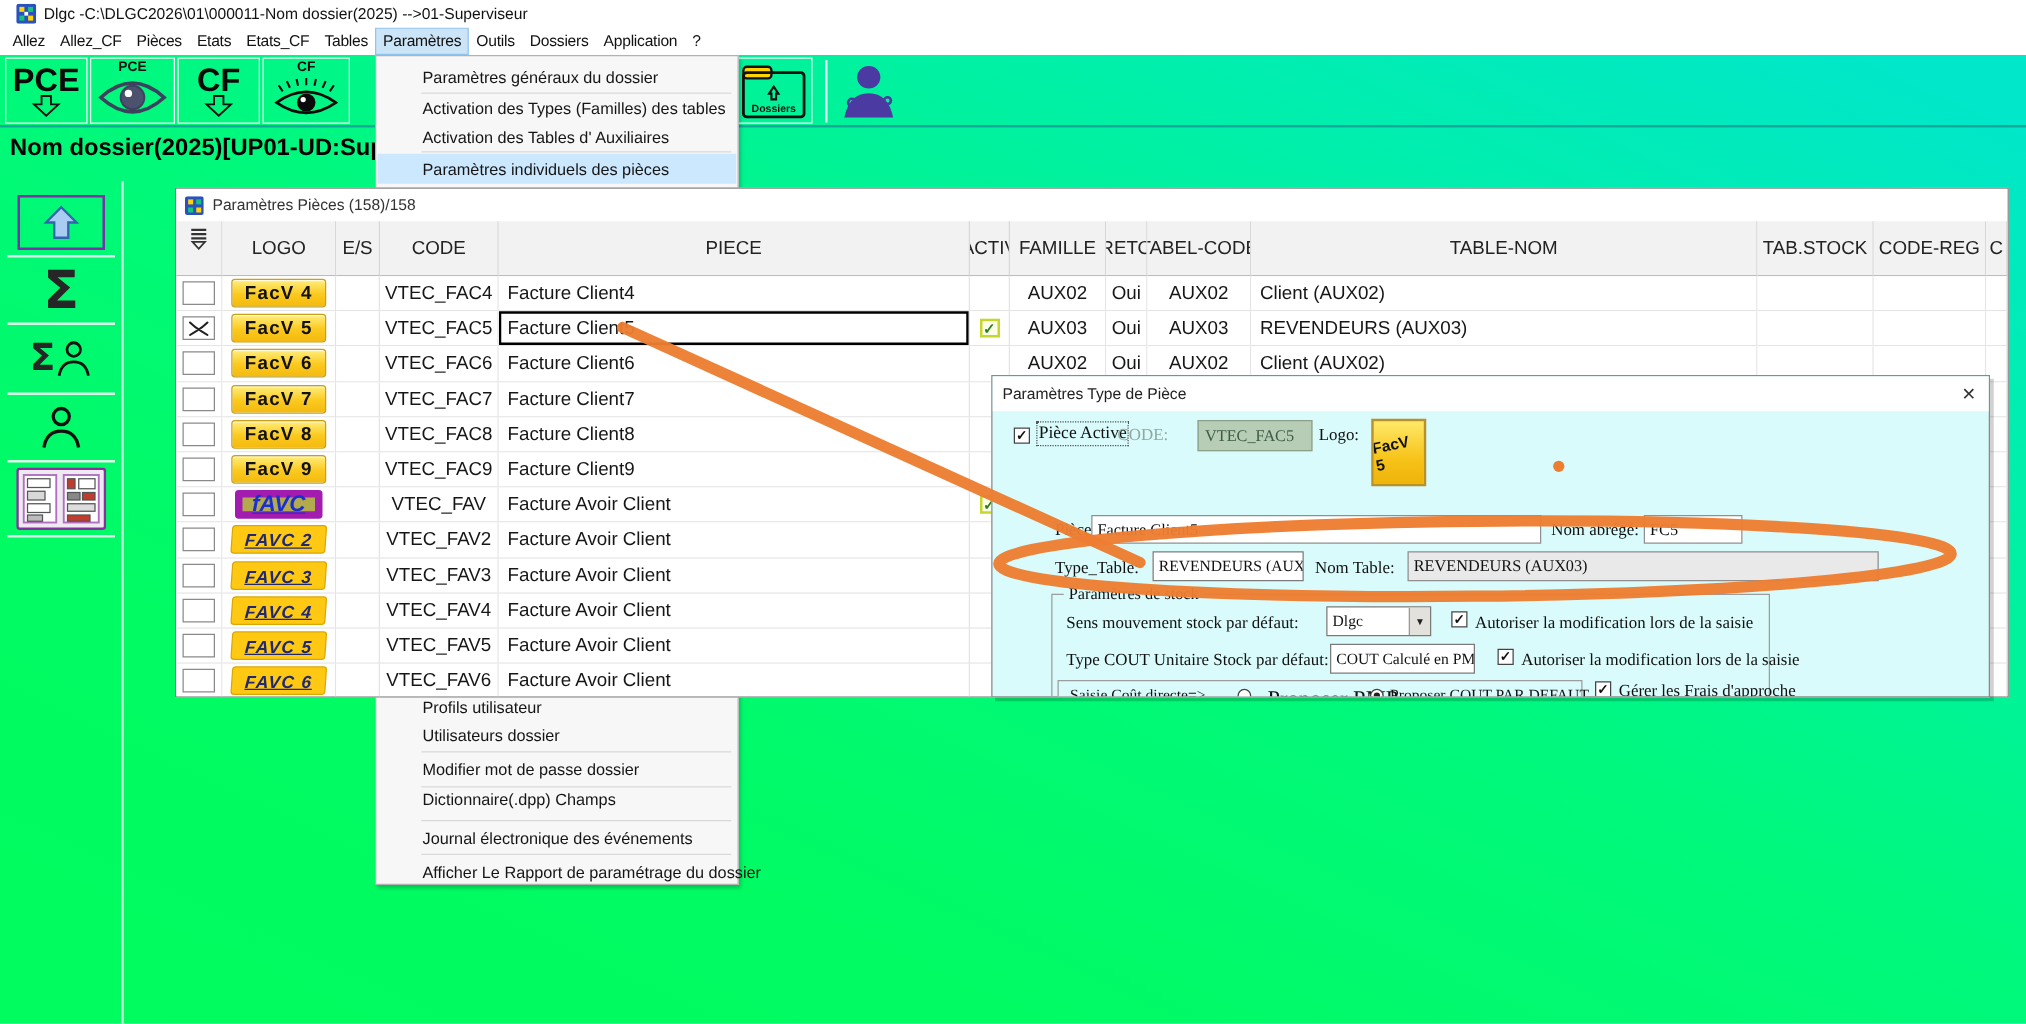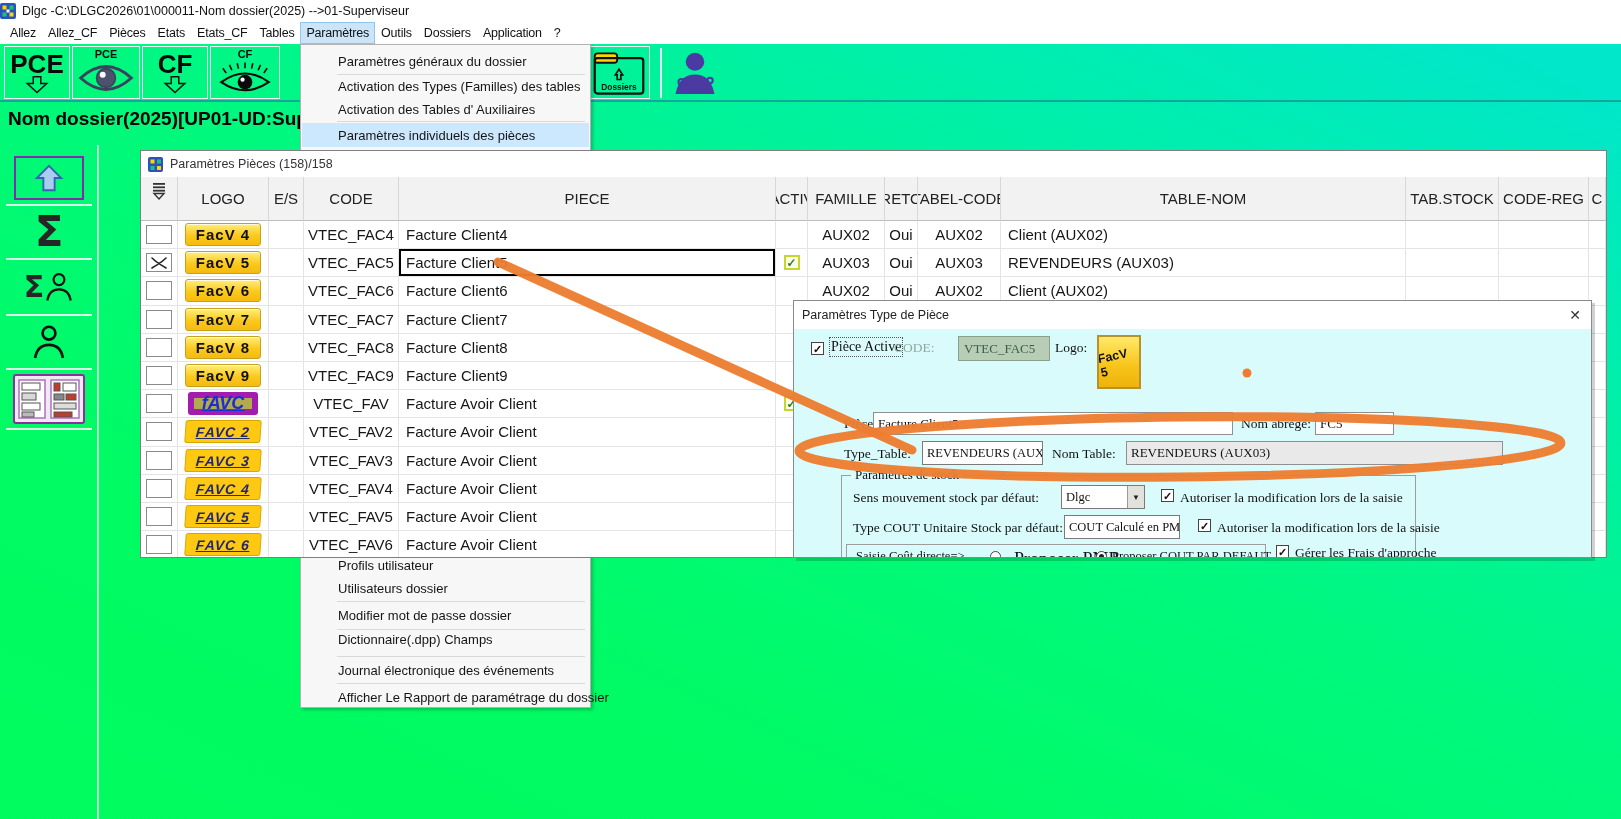--- a/index.html
+++ b/index.html
@@ -3,21 +3,21 @@
 <meta charset="utf-8">
 <style>
   html,body{margin:0;padding:0;background:#9aa;}
   *{box-sizing:border-box;}
   .desktop{position:relative;width:1621px;height:819px;overflow:hidden;
     font-family:"Liberation Sans",sans-serif;background:#fff;}
   .appbg{position:absolute;left:0;top:44px;width:1621px;height:775px;
     background:linear-gradient(205deg,#00e7c9 4%,#00efab 22%,#00f87d 48%,#00fb63 75%,#00fc5e 100%);}
   
   .titlebar{position:absolute;left:0;top:0;width:100%;height:22px;background:#fff;
-    display:flex;align-items:center;gap:6px;padding-left:0;font-size:12.5px;color:#111;}
+    display:flex;align-items:center;gap:6px;padding-left:13px;font-size:12.5px;color:#111;}
   
   .menubar{position:absolute;left:0;top:22px;width:100%;height:22px;background:#fff;
     display:flex;align-items:stretch;padding-left:4px;font-size:12.5px;color:#111;letter-spacing:-0.2px;}
   .mb-item{display:flex;align-items:center;padding:0 6px;cursor:default;}
   .mb-item.active{background:#cce4f7;box-shadow:inset 0 0 0 1px #92c5ec;}
   
   .toolbar{position:absolute;left:0;top:44px;width:100%;height:58px;border-bottom:2px solid #16a79b;}
   .tbtn{position:absolute;top:2px;height:53px;border:1px solid rgba(255,255,255,.92);
     display:flex;flex-direction:column;align-items:center;justify-content:center;color:#0a0a0a;}
   .tbtn .big{font-size:26px;font-weight:bold;line-height:24px;}

